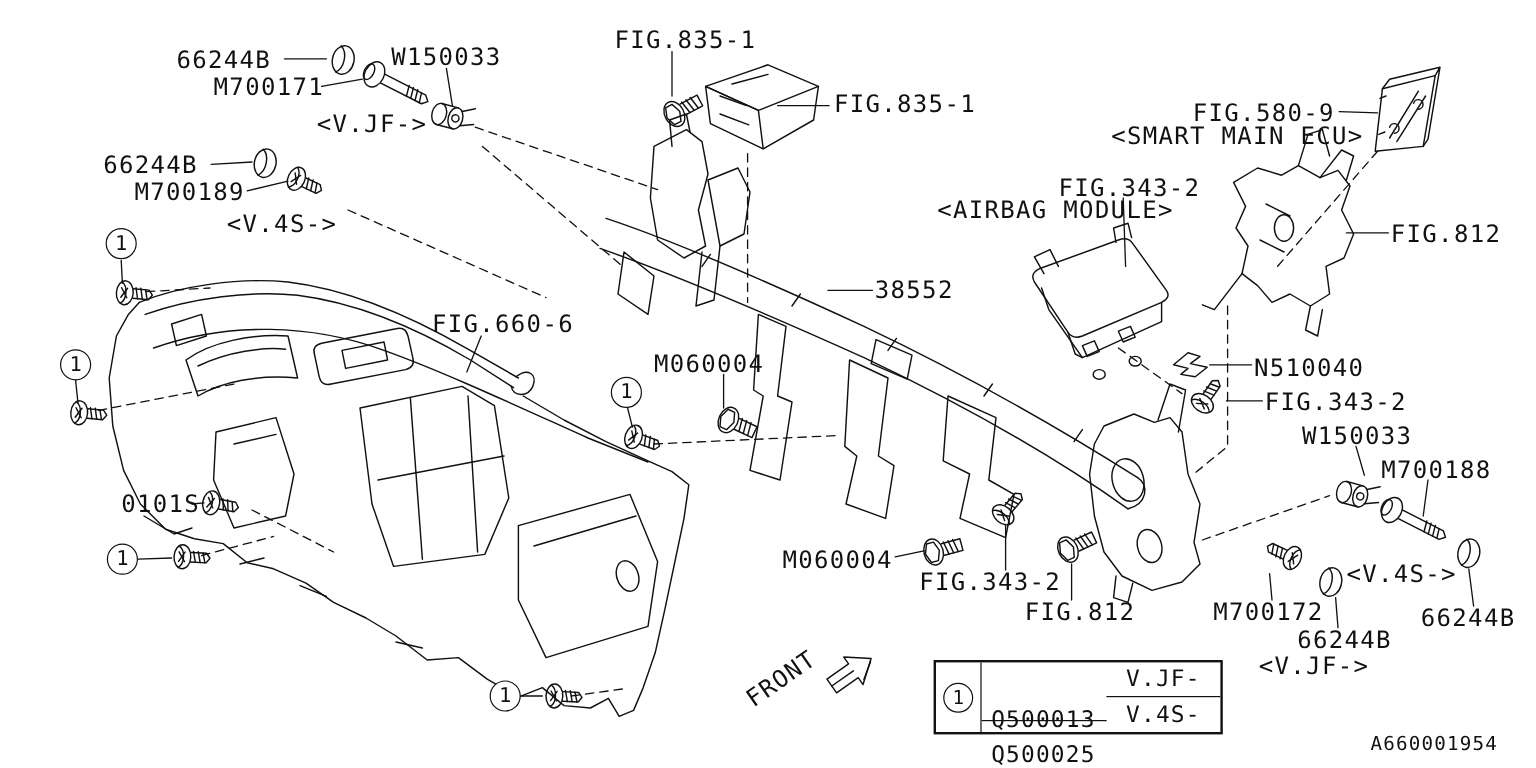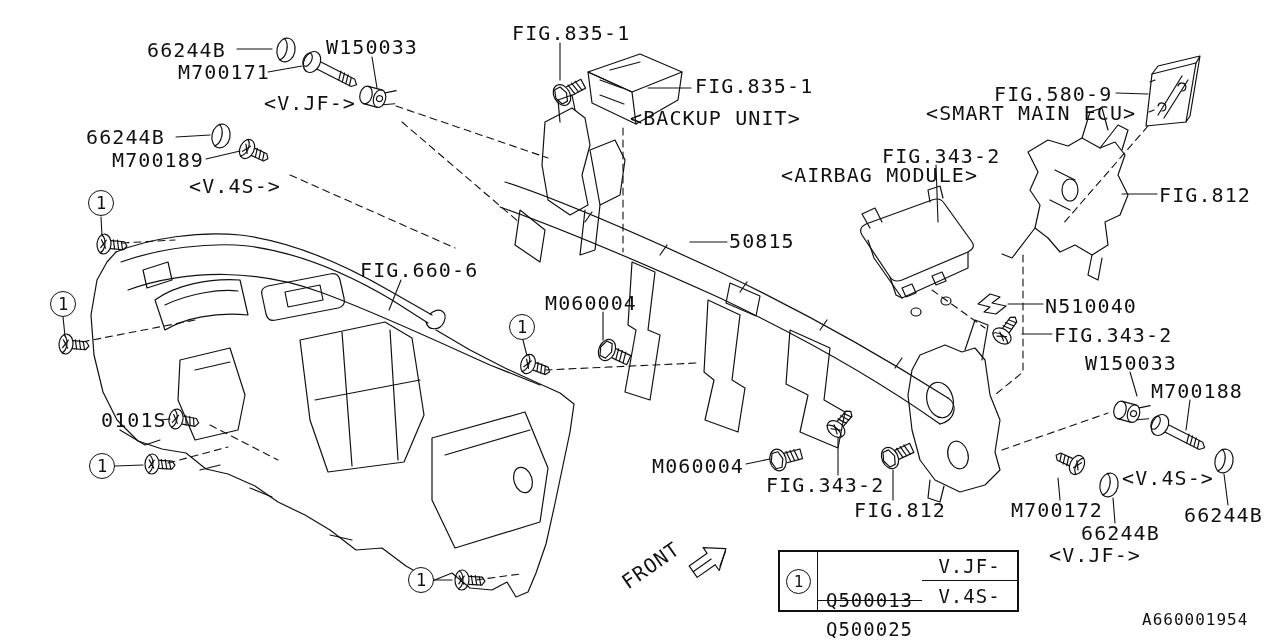--- a/index.html
+++ b/index.html
@@ -223,27 +223,26 @@
 
   <div class="plabel" style="left:147px;top:40px">66244B</div>
   <div class="plabel" style="left:326px;top:37px">W150033</div>
   <div class="plabel" style="left:178px;top:62px">M700171</div>
   <div class="plabel" style="left:264px;top:93px">&lt;V.JF-&gt;</div>
   <div class="plabel" style="left:86px;top:127px">66244B</div>
   <div class="plabel" style="left:112px;top:150px">M700189</div>
   <div class="plabel" style="left:189px;top:176px">&lt;V.4S-&gt;</div>
   <div class="plabel" style="left:512px;top:23px">FIG.835-1</div>
   <div class="plabel" style="left:695px;top:76px">FIG.835-1</div>
-  <div class="plabel" style="left:630px;top:108px">&lt;BACKUP UNIT&gt;</div>
   <div class="plabel" style="left:994px;top:84px">FIG.580-9</div>
   <div class="plabel" style="left:926px;top:103px">&lt;SMART MAIN ECU&gt;</div>
   <div class="plabel" style="left:882px;top:146px">FIG.343-2</div>
   <div class="plabel" style="left:781px;top:165px">&lt;AIRBAG MODULE&gt;</div>
   <div class="plabel" style="left:1159px;top:185px">FIG.812</div>
-  <div class="plabel" style="left:729px;top:231px">50815</div>
+  <div class="plabel" style="left:729px;top:231px">38552</div>
   <div class="plabel" style="left:360px;top:260px">FIG.660-6</div>
   <div class="plabel" style="left:545px;top:293px">M060004</div>
   <div class="plabel" style="left:1045px;top:296px">N510040</div>
   <div class="plabel" style="left:1054px;top:325px">FIG.343-2</div>
   <div class="plabel" style="left:1085px;top:353px">W150033</div>
   <div class="plabel" style="left:1151px;top:381px">M700188</div>
   <div class="plabel" style="left:101px;top:410px">0101S</div>
   <div class="plabel" style="left:652px;top:456px">M060004</div>
   <div class="plabel" style="left:766px;top:475px">FIG.343-2</div>
   <div class="plabel" style="left:854px;top:500px">FIG.812</div>

